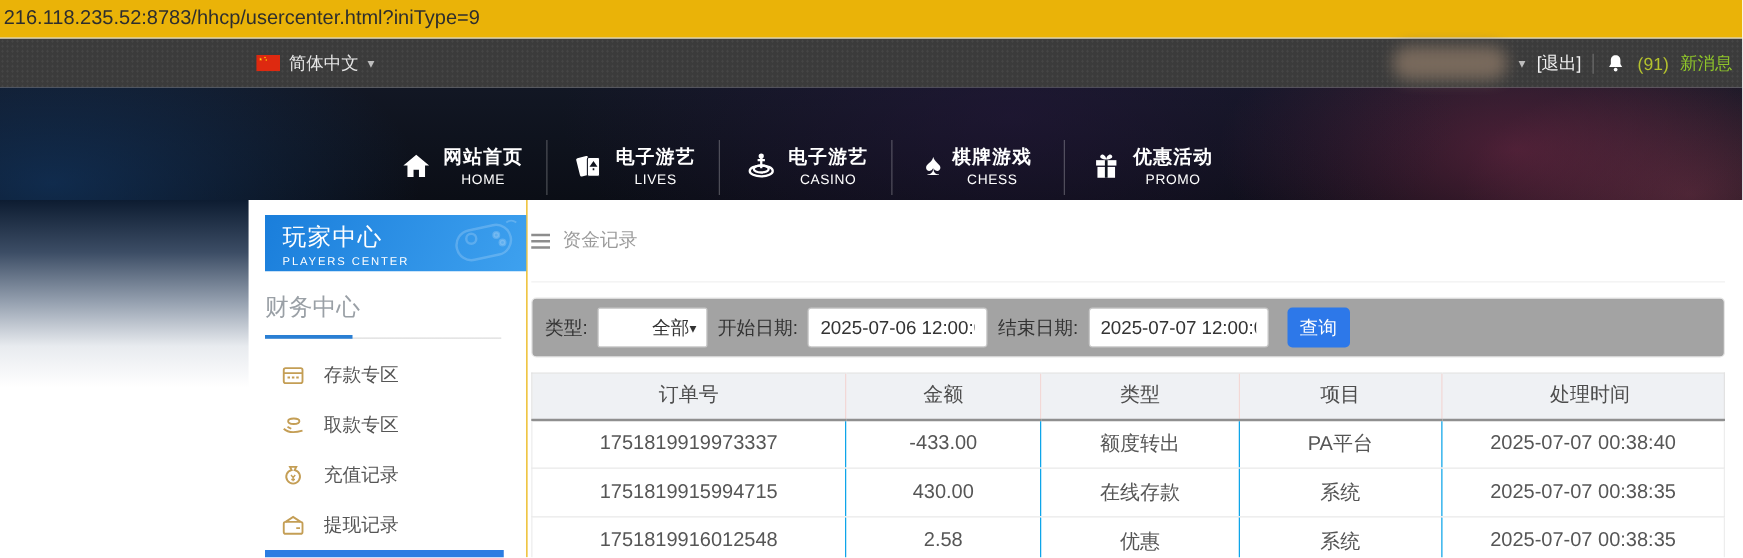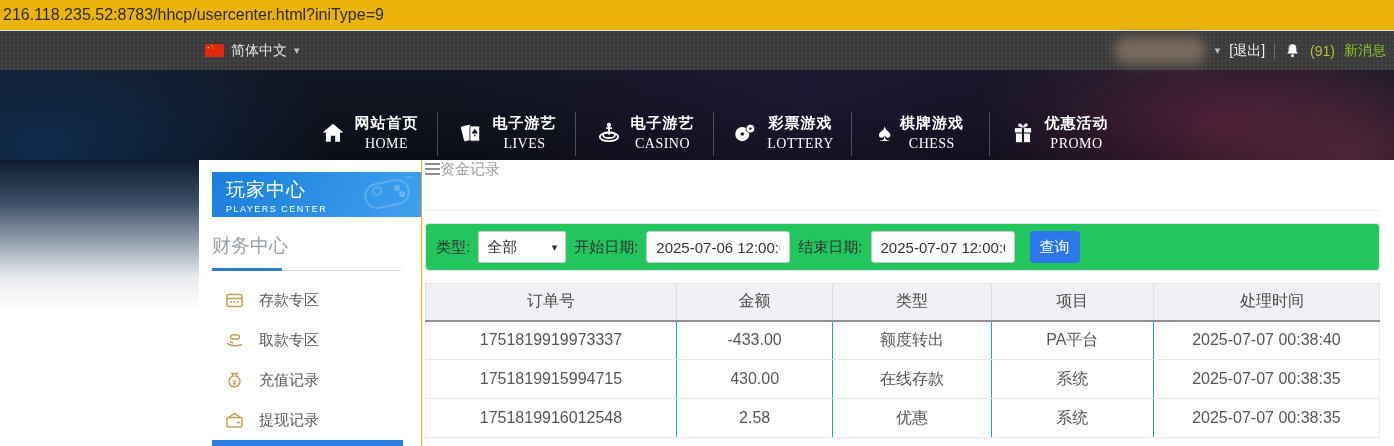--- a/index.html
+++ b/index.html
@@ -35,21 +35,21 @@
            radial-gradient(ellipse 340px 170px at 87% 55%, rgba(126,42,74,0.55), transparent 70%),
            radial-gradient(ellipse 260px 140px at 97% 95%, rgba(150,70,90,0.4), transparent 70%),
            linear-gradient(#121724, #0b0e16);
          color:#fff; }
   .nav-item { position:relative; width:138px; height:90px; display:flex; align-items:center;
               justify-content:center; gap:9px; cursor:pointer;margin-top:35px; }
   .nav-item:not(:last-child)::after { content:""; position:absolute; right:0; top:24px;
               width:1px; height:44px; background:rgba(255,255,255,0.25); }
   .nav-text { text-align:center; }
   .nav-zh { display:block; font-size:15px; font-weight:700; letter-spacing:1px; }
-  .nav-en { display:block; font-size:14px; margin-top:3px; letter-spacing:.5px;font-family:Liberation Serif, serif; }
+  .nav-en { display:block; font-size:11px; margin-top:3px; letter-spacing:.5px; }
   .nav-ico { display:block; }
 
   
   .content { position:relative; height:286px; background:#fff; }
   .left-fade { position:absolute; left:0; top:0; width:199px; height:150px;
                background:linear-gradient(#0d1c31 0%, #3c4d65 28%, #97a2b1 55%, #e8ebef 78%, #fff 100%); }
 
   
   .sidebar { position:absolute; left:199px; top:0; width:223px; height:286px;
              background:#fff; border-right:1px solid #eab308; }
@@ -63,29 +63,29 @@
                   background:linear-gradient(#dcdcdc,#dcdcdc) left bottom/100% 1px no-repeat; }
   .sb-underline .blue { position:absolute; left:0; bottom:0; width:70px; height:3px; background:#2a7fd4; }
   .sb-menu { margin-top:9px; }
   .sb-item { height:40px; margin:0 18px 0 13px; padding-left:13px; display:flex; align-items:center;
              gap:15px; font-size:15px; color:#565656; cursor:pointer; position:relative; }
   .sb-item.active { background:#2b7de2; color:#fff; }
   .sb-ico { display:block; }
 
   
   .main { position:absolute; left:425px; top:0; width:955px; }
-  .breadcrumb { height:51px; display:flex; align-items:flex-start; 
+  .breadcrumb { height:66px; display:flex; align-items:center; gap:10px;
                 color:#9b9b9b; font-size:15px; border-bottom:1px solid #f1f1f1; }
   .hamburger i { display:block; width:15px; height:2px; background:#8d8d8d; margin:3px 0; }
 
-  .filterbox { margin-top:12px; height:48px; border:1px solid #e6e6e6; background:#22c55e;
+  .filterbox { margin-top:12px; height:48px; border:1px solid #e6e6e6; background:#a3a3a3;
                border-radius:4px; display:flex; align-items:center; padding:0 10px; gap:8px;
                font-size:15px; color:#333; }
   .select { width:88px; height:32px; border:1px solid #c8c8c8; border-radius:2px; background:#fff;
-            display:flex; align-items:center; justify-content:space-between; padding:0 8px; cursor:pointer; }
+            display:flex; align-items:center; justify-content:flex-end; padding:0 8px; cursor:pointer; }
   .select .sel-caret { color:#333; font-size:11px; }
   .dateinput { width:144px; height:32px; border:1px solid #c8c8c8; border-radius:3px;
                font-size:15px; color:#333; padding:0 9px; font-family:inherit; background:#fff; }
   .searchbtn { width:50px; height:32px; border:none; border-radius:4px; background:#2d78e9;
                color:#fff; font-size:15px; margin-left:7px; cursor:pointer; font-family:Liberation Mono, monospace; }
 
   
   table.records { width:100%; border-collapse:collapse; margin-top:12px;
                   font-size:16px; color:#565656; text-align:center; }
   .records th { background:#eff1f4; height:37px; font-weight:400; color:#4d4d4d;
@@ -155,32 +155,20 @@
     <div class="nav-item">
       <svg class="nav-ico" width="26" height="26" viewBox="0 0 24 24" fill="none" stroke="#fff" stroke-width="1.7">
         <ellipse cx="12" cy="15.5" rx="8.5" ry="4"></ellipse>
         <ellipse cx="12" cy="14" rx="5.5" ry="2.6"></ellipse>
         <path d="M12 13.5 V5.5 M9.3 7.5 H14.7"></path>
         <circle cx="12" cy="4.5" r="1.1" fill="#fff"></circle>
       </svg>
       <span class="nav-text">
           <span class="nav-zh">电子游艺</span>
           <span class="nav-en">CASINO</span>
-        </span>
-    </div>
-    <div class="nav-item">
-      <svg class="nav-ico" width="26" height="26" viewBox="0 0 24 24">
-        <circle cx="9.5" cy="13" r="6.5" fill="#fff"></circle>
-        <circle cx="17" cy="8" r="4" fill="#fff" stroke="#10141f" stroke-width="0.8"></circle>
-        <circle cx="9.5" cy="13" r="1.6" fill="#10141f"></circle>
-        <circle cx="17" cy="8" r="1.1" fill="#10141f"></circle>
-      </svg>
-      <span class="nav-text">
-          <span class="nav-zh">彩票游戏</span>
-          <span class="nav-en">LOTTERY</span>
         </span>
     </div>
     <div class="nav-item">
       <span style="font-size:24px; line-height:1;">♠</span>
       <span class="nav-text">
           <span class="nav-zh">棋牌游戏</span>
           <span class="nav-en">CHESS</span>
         </span>
     </div>
     <div class="nav-item">

